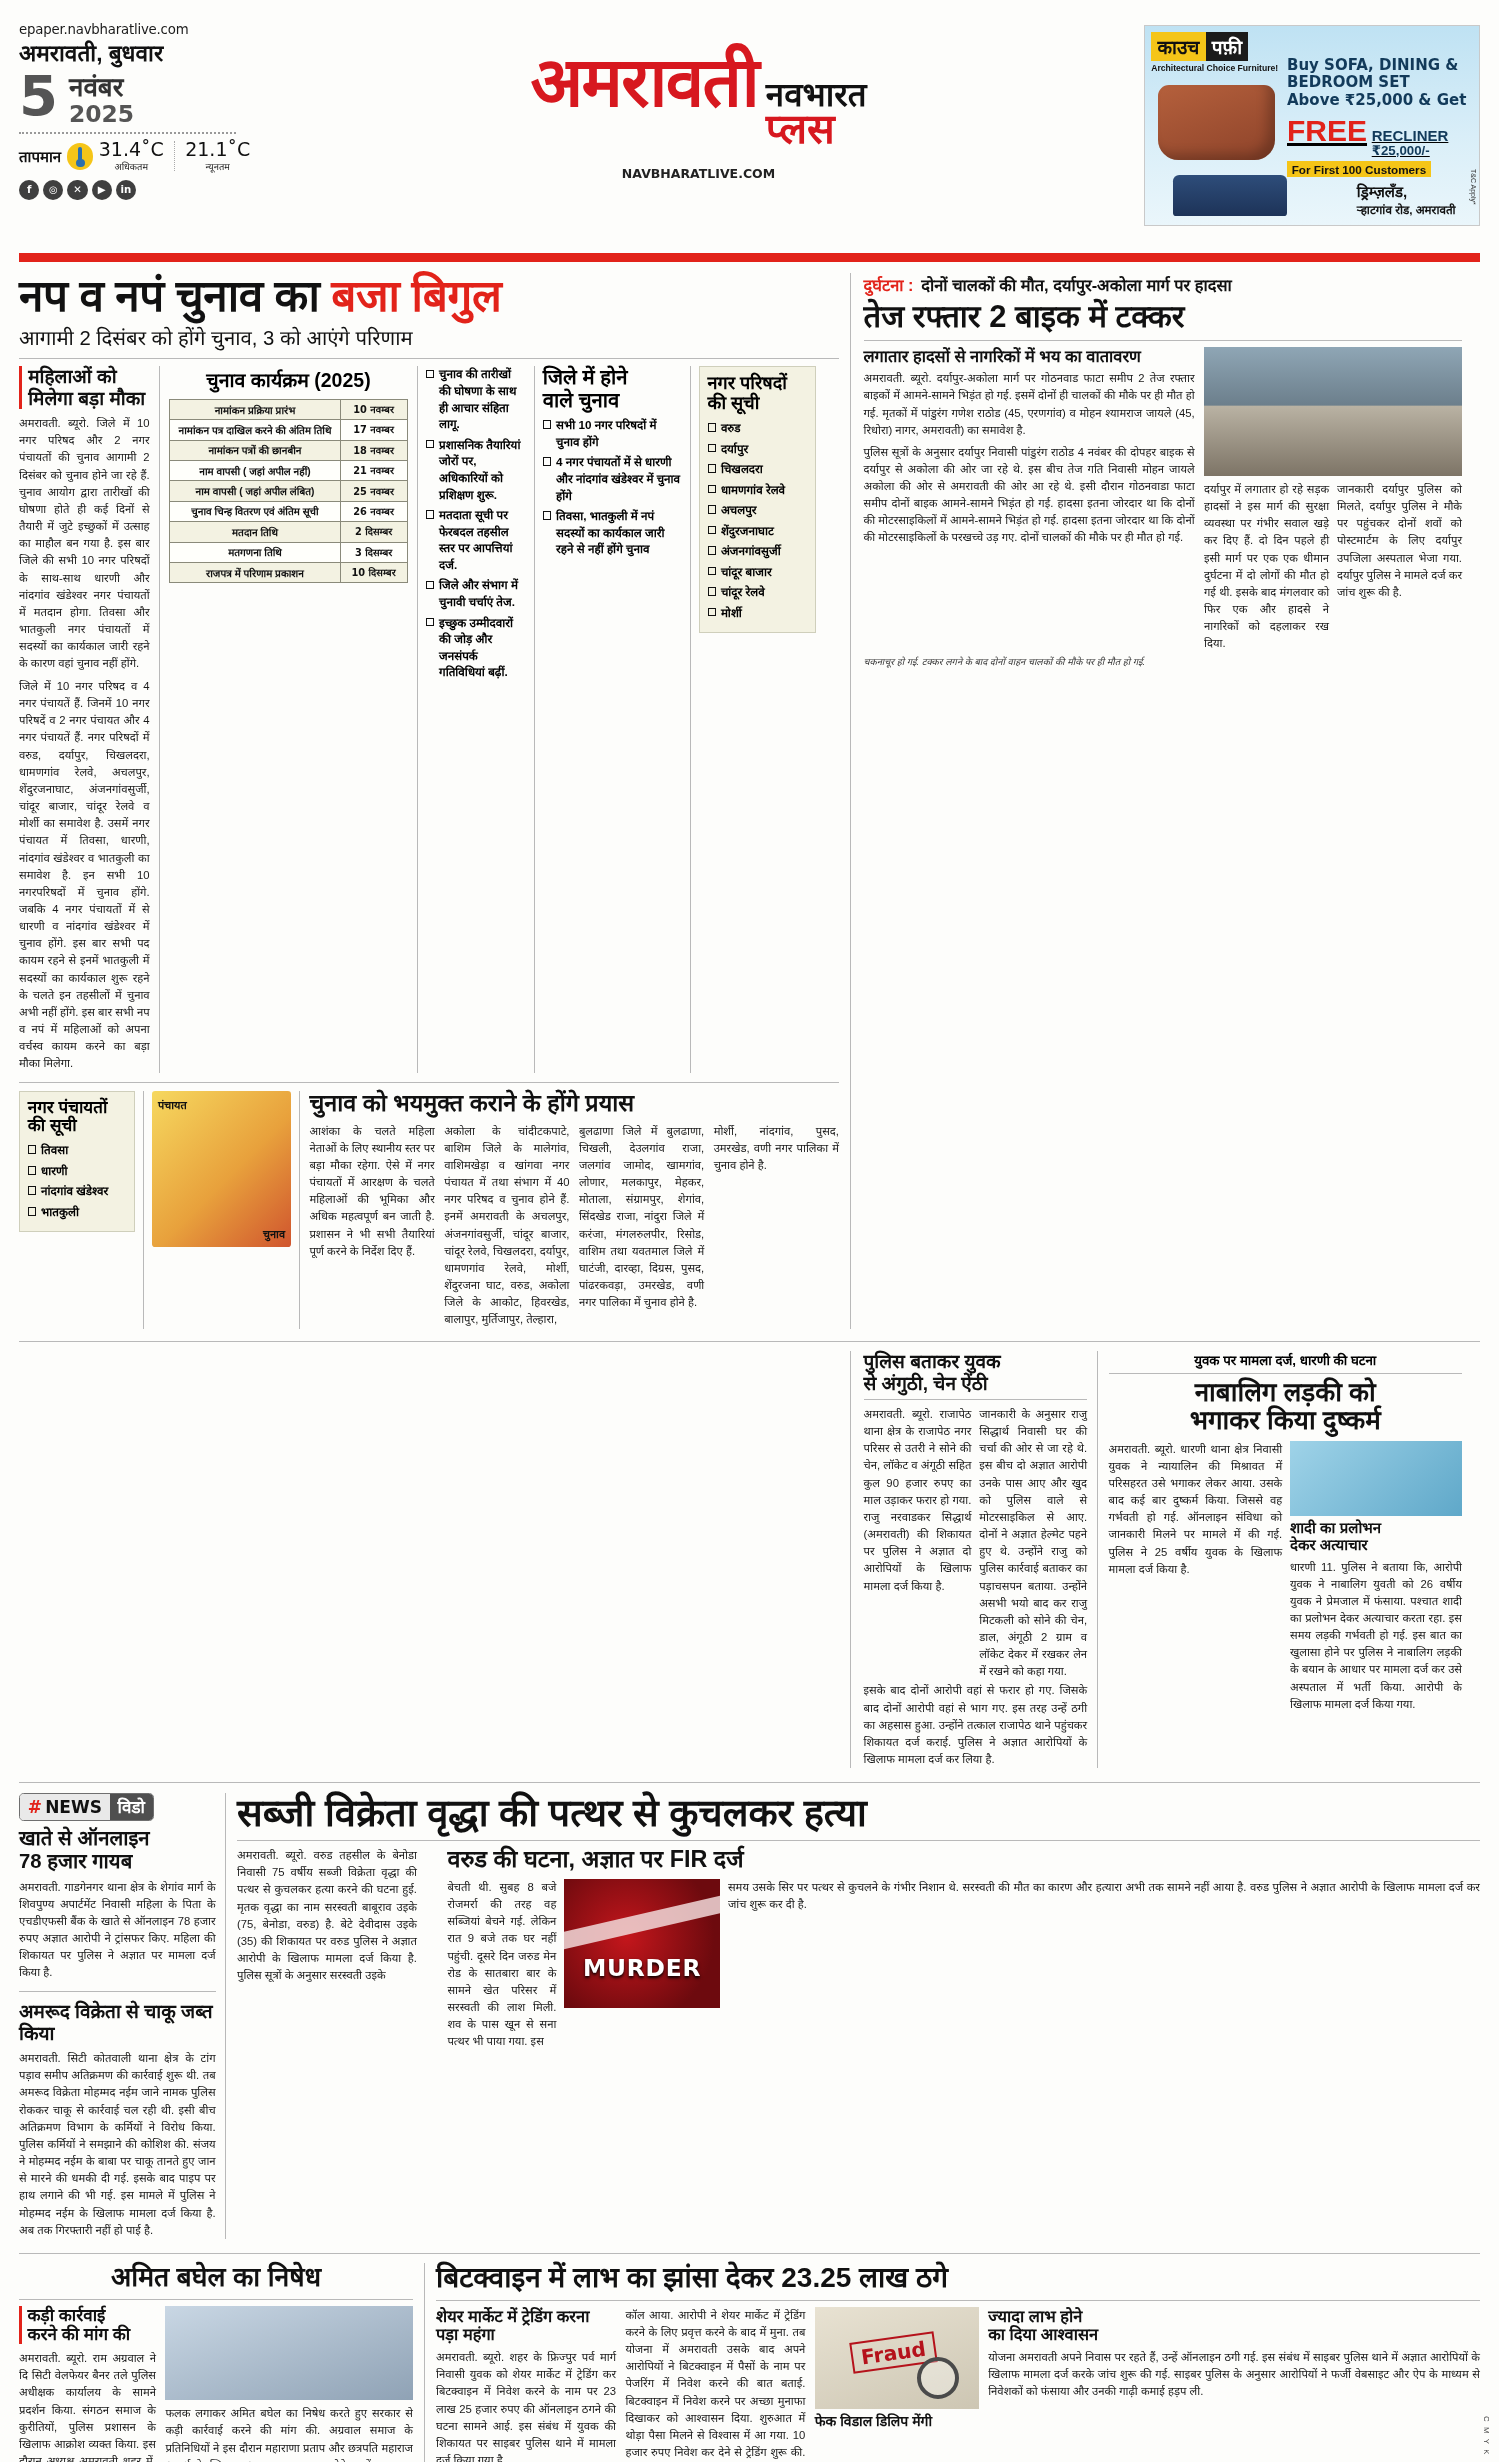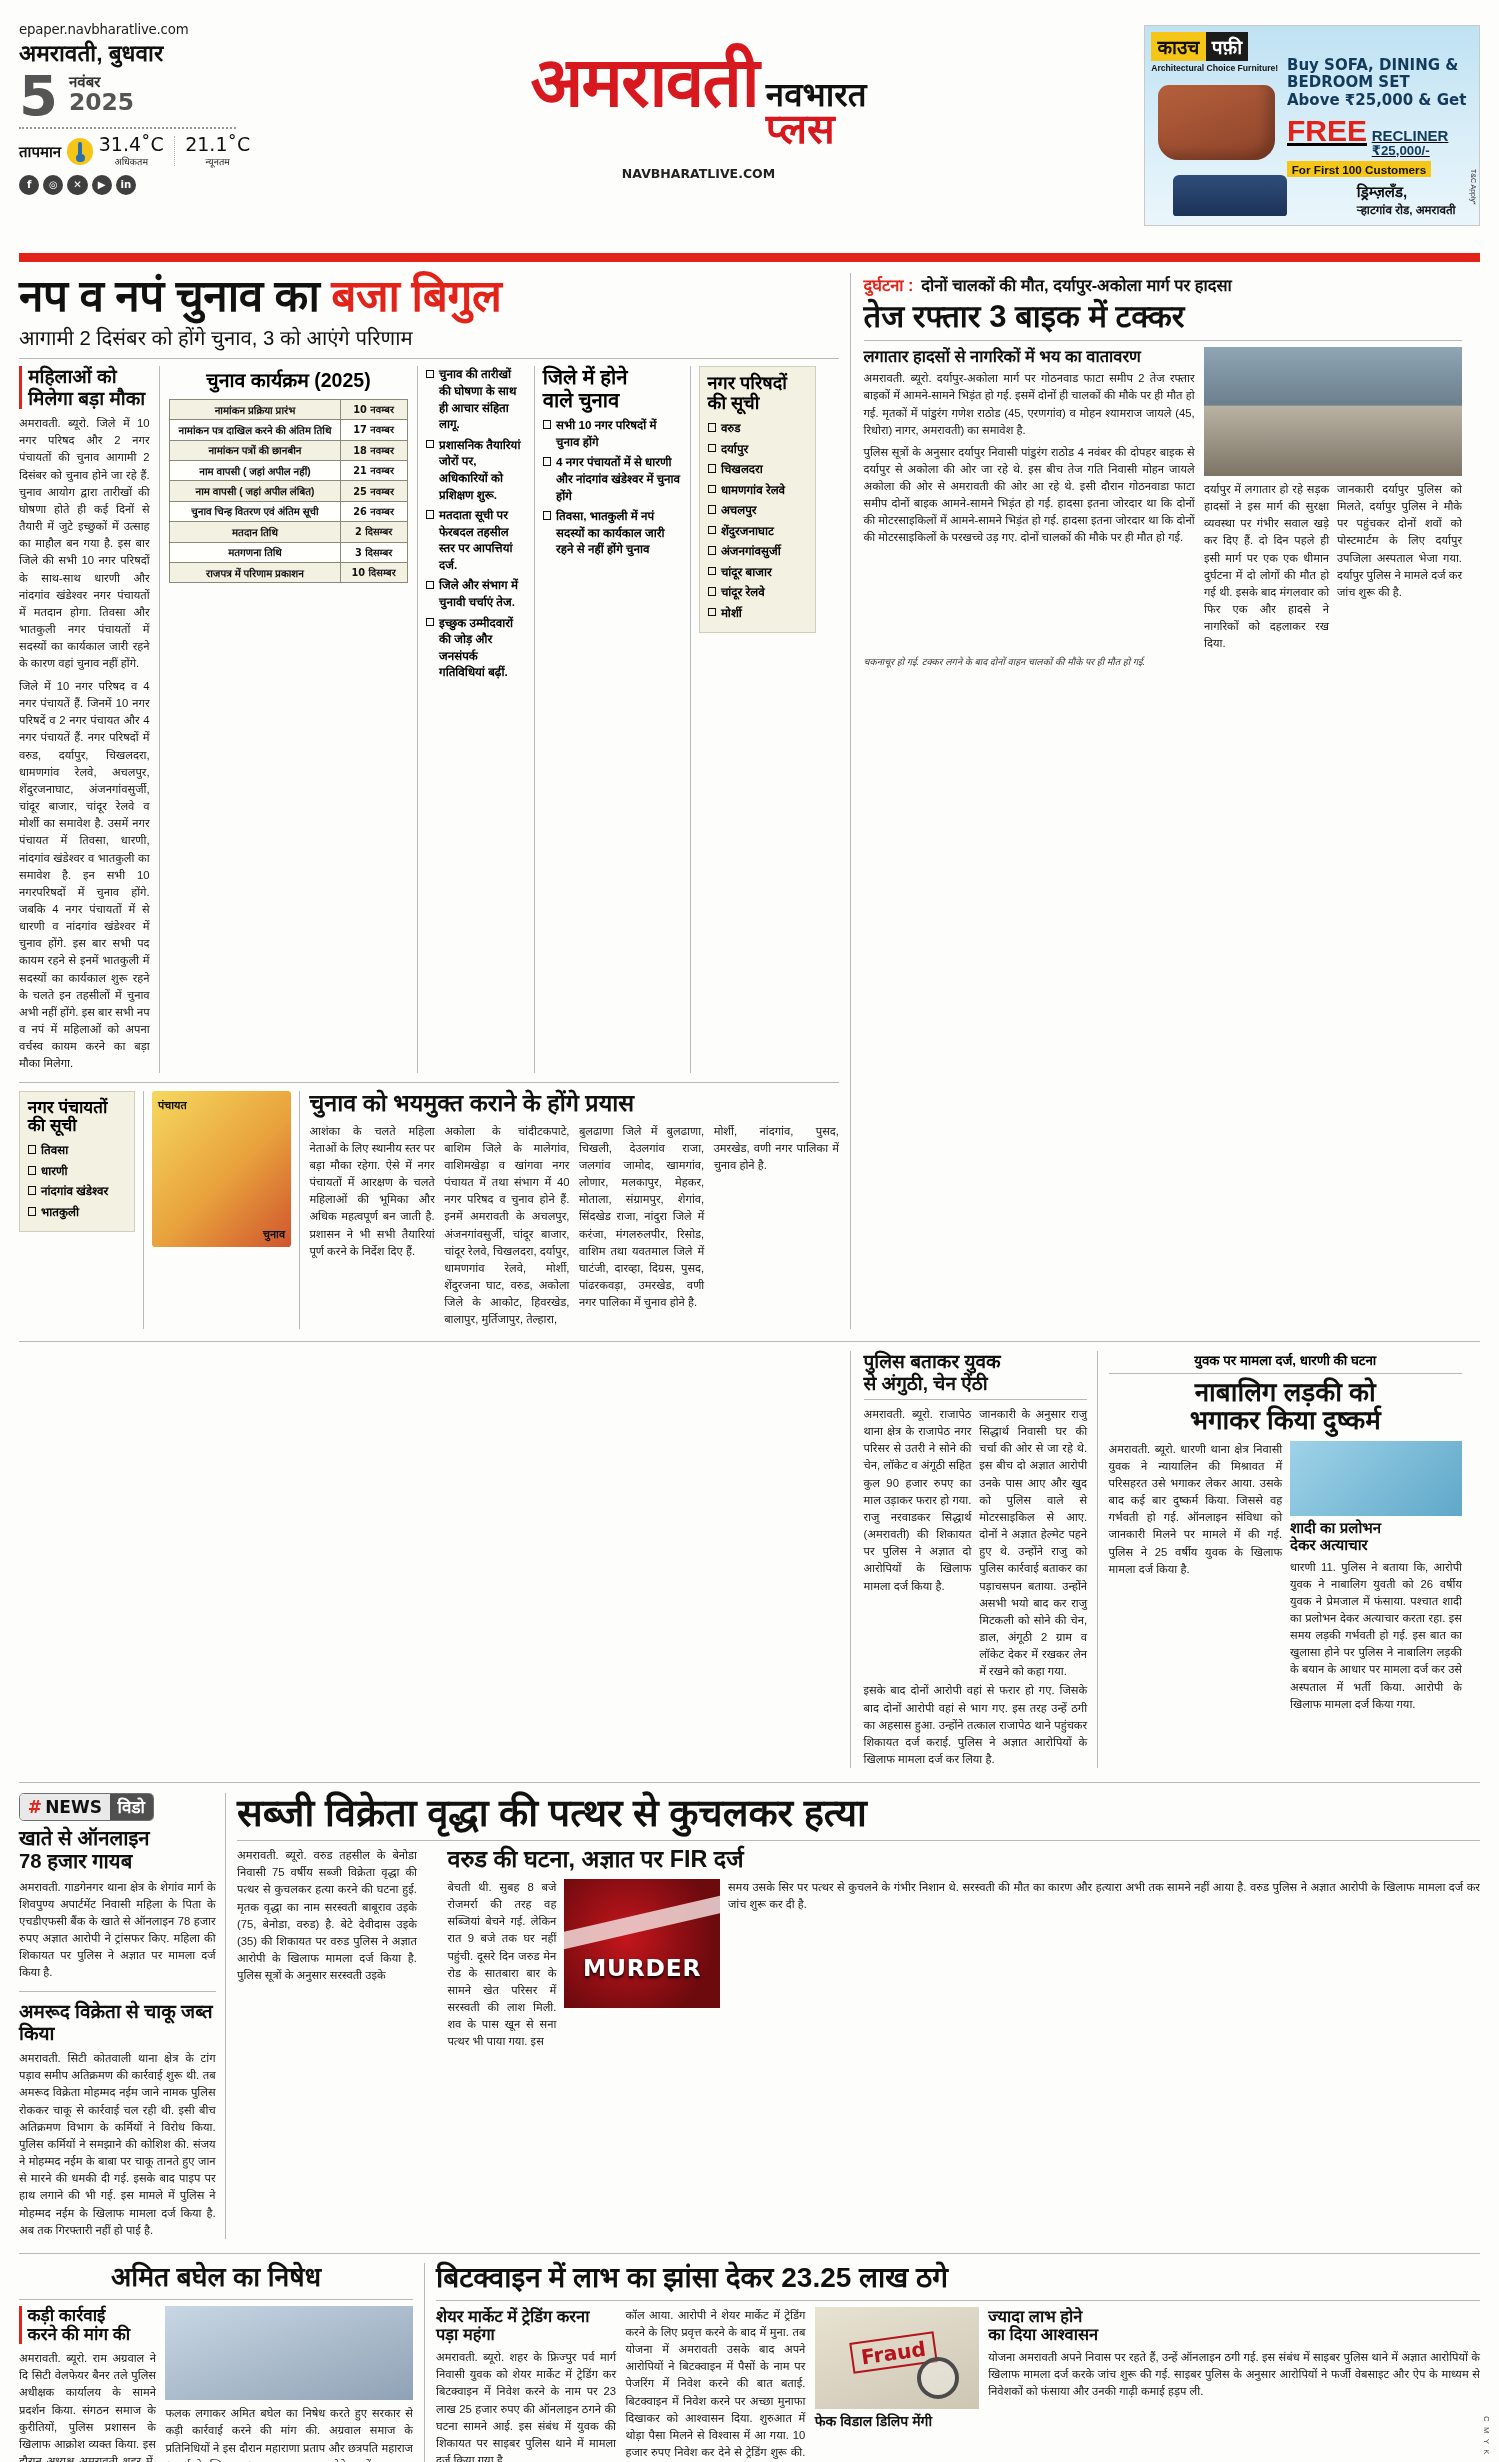--- a/index.html
+++ b/index.html
@@ -35,21 +35,21 @@
     line-height: 1.1;
   }
   .datebox {
     display: flex; align-items: flex-start; margin-top: 3.1px; gap: 11px;
   }
   .dt-day {
     font-size: 56px; font-weight: bold; color: #555; line-height: 0.92;
     font-family: "DejaVu Sans", sans-serif;
   }
   .dt-my { margin-top: 4.7px; }
-  .dt-month { font-size: 15px; font-weight: bold; color: #333; line-height: 1.05; }
+  .dt-month { font-size: 26px; font-weight: bold; color: #333; line-height: 1.05; }
   .dt-year {
     font-size: 23.4px; font-weight: bold; color: #555; line-height: 1.05;
     font-family: "DejaVu Sans", sans-serif;
   }
   .dotrule {
     border-top: 2.3px dotted #999; margin: 6.2px 0 5.5px 0; width: 217px;
   }
   .temprow { display: flex; align-items: center; gap: 5.5px; }
   .temp-label { font-size: 15px; font-weight: bold; color: #111; }
   .thermo {
@@ -527,21 +527,21 @@
             </div>
           </div>
         </div>
       </div>
 
       <div class="lead-right">
         <div class="kicker-row">
           <span class="kicker-tag">दुर्घटना :</span>
           <span class="kicker-txt">दोनों चालकों की मौत, दर्यापुर-अकोला मार्ग पर हादसा</span>
         </div>
-        <div class="hl-lg">तेज रफ्तार 3 बाइक में टक्कर</div>
+        <div class="hl-lg">तेज रफ्तार 2 बाइक में टक्कर</div>
         <div class="hr-thin" style="margin:6.2px 0"></div>
 
         <div style="display:flex;gap:9.4px;">
           <div style="flex:1;">
             <div class="hl-sm" style="font-size:16.4px;margin-bottom:4.7px;">लगातार हादसों से नागरिकों में भय का वातावरण</div>
             <div class="body-txt">अमरावती. ब्यूरो. दर्यापुर-अकोला मार्ग पर गोठनवाड फाटा समीप 2 तेज रफ्तार बाइकों में आमने-सामने भिड़ंत हो गई. इसमें दोनों ही चालकों की मौके पर ही मौत हो गई. मृतकों में पांडुरंग गणेश राठोड (45, एरणगांव) व मोहन श्यामराज जायले (45, रिधोरा) नागर, अमरावती) का समावेश है.</div>
             <div class="body-txt" style="margin-top:4.7px">पुलिस सूत्रों के अनुसार दर्यापुर निवासी पांडुरंग राठोड 4 नवंबर की दोपहर बाइक से दर्यापुर से अकोला की ओर जा रहे थे. इस बीच तेज गति निवासी मोहन जायले अकोला की ओर से अमरावती की ओर आ रहे थे. इसी दौरान गोठनवाडा फाटा समीप दोनों बाइक आमने-सामने भिड़ंत हो गई. हादसा इतना जोरदार था कि दोनों की मोटरसाइकिलों में आमने-सामने भिड़ंत हो गई. हादसा इतना जोरदार था कि दोनों की मोटरसाइकिलों के परखच्चे उड़ गए. दोनों चालकों की मौके पर ही मौत हो गई.</div>
           </div>
           <div style="width:258px;">
             <div class="photo ph-road" style="height:129px;"></div>

